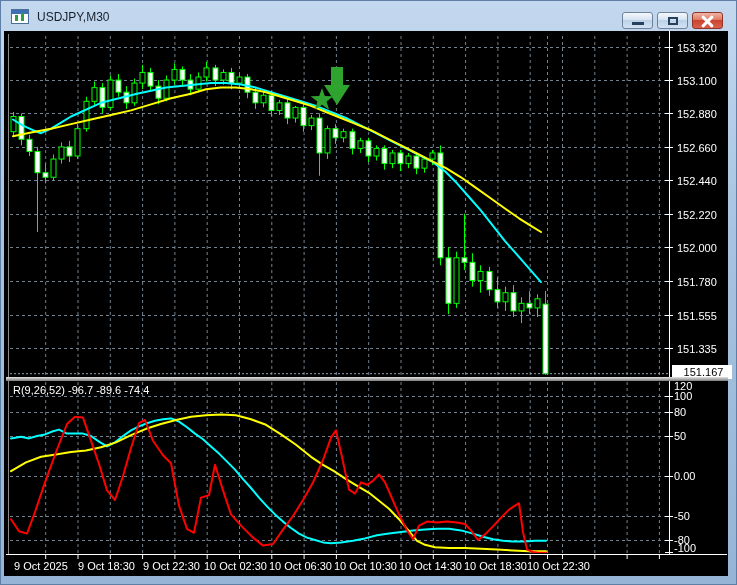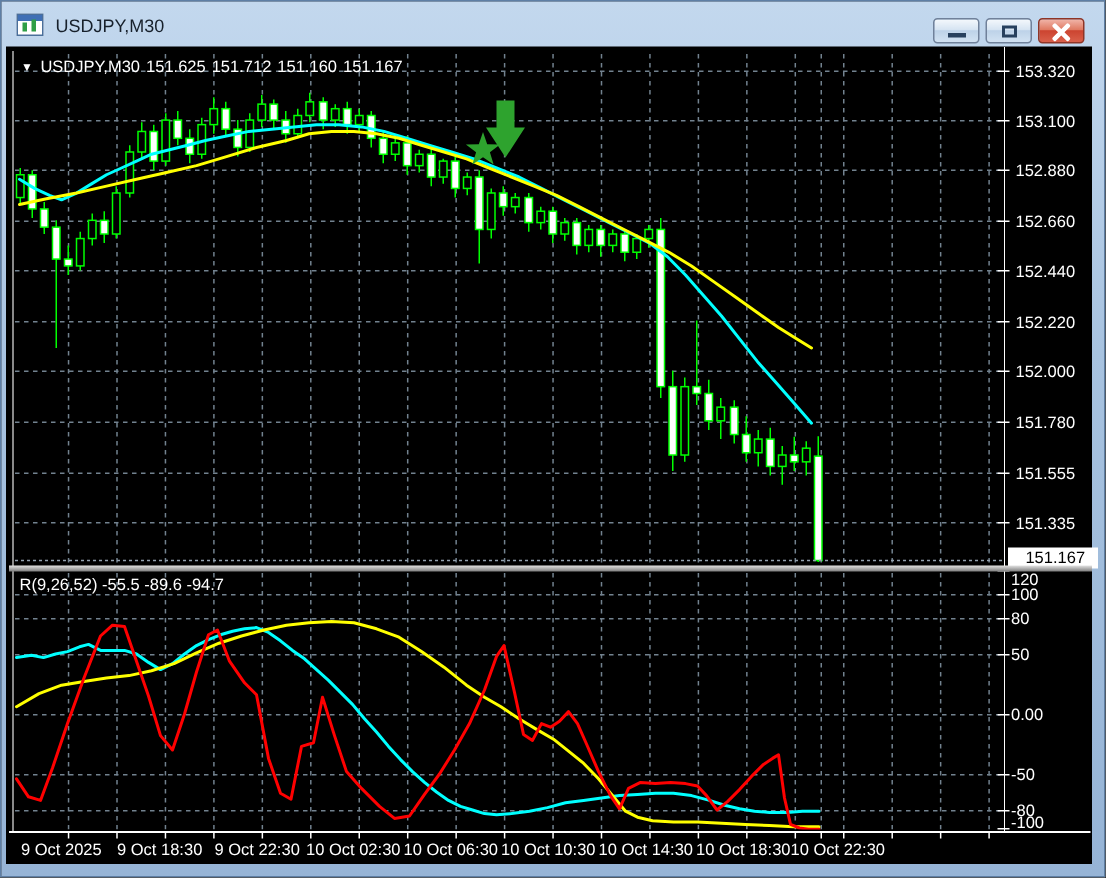--- a/index.html
+++ b/index.html
@@ -349,23 +349,22 @@
         <text x="77" y="569" fill="#ffffff" font-size="11" font-family="&quot;Liberation Sans&quot;,sans-serif">9 Oct 18:30</text>
         <text x="142" y="569" fill="#ffffff" font-size="11" font-family="&quot;Liberation Sans&quot;,sans-serif">9 Oct 22:30</text>
         <text x="203" y="569" fill="#ffffff" font-size="11" font-family="&quot;Liberation Sans&quot;,sans-serif">10 Oct 02:30</text>
         <text x="268" y="569" fill="#ffffff" font-size="11" font-family="&quot;Liberation Sans&quot;,sans-serif">10 Oct 06:30</text>
         <text x="333" y="569" fill="#ffffff" font-size="11" font-family="&quot;Liberation Sans&quot;,sans-serif">10 Oct 10:30</text>
         <text x="398" y="569" fill="#ffffff" font-size="11" font-family="&quot;Liberation Sans&quot;,sans-serif">10 Oct 14:30</text>
         <text x="463" y="569" fill="#ffffff" font-size="11" font-family="&quot;Liberation Sans&quot;,sans-serif">10 Oct 18:30</text>
         <text x="526" y="569" fill="#ffffff" font-size="11" font-family="&quot;Liberation Sans&quot;,sans-serif">10 Oct 22:30</text>
       </svg>
 
-    <div class="pane1-header"><span class="tri">▼</span><span>USDJPY,M30</span><span>151.625</span><span>151.712</span><span>151.160</span><span>151.167</span></div>
-
-    <div class="pane2-header">R(9,26,52) -55.5 -89.6 -94.7</div>
+
+    <div class="pane2-header">R(9,26,52) -96.7 -89.6 -74.4</div>
 
     <div class="price-badge">151.167</div>
 
     <div class="pane-separator"></div>
     <div class="price-axis-hit"></div>
     <div class="time-axis-hit"></div>
   </div>
 
 </div>
 

